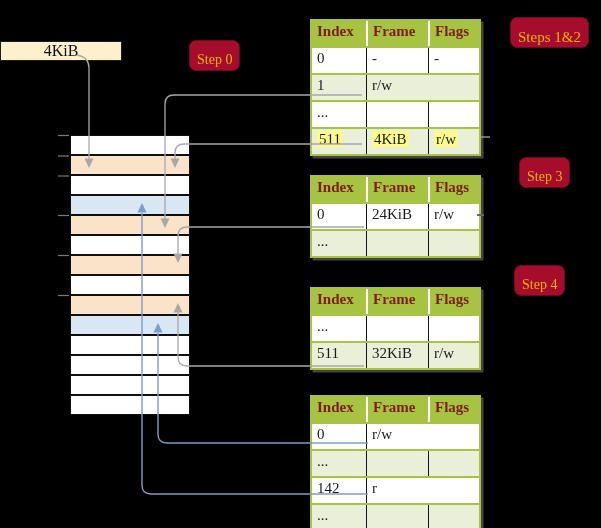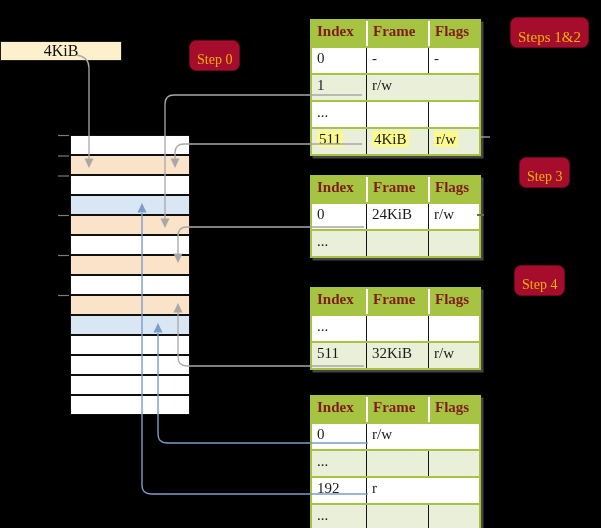--- a/index.html
+++ b/index.html
@@ -162,21 +162,21 @@
       <div class="trow body white">
         <div class="cell">0</div>
         <div class="cell">r/w</div>
       </div>
       <div class="trow body green">
         <div class="cell">...</div>
         <div class="cell"></div>
         <div class="cell"></div>
       </div>
       <div class="trow body white">
-        <div class="cell">192</div>
+        <div class="cell">142</div>
         <div class="cell">r</div>
       </div>
       <div class="trow body green">
         <div class="cell">...</div>
         <div class="cell"></div>
         <div class="cell"></div>
       </div>
     </div>
 
   <svg id="overlay" width="601" height="528" viewBox="0 0 601 528">

